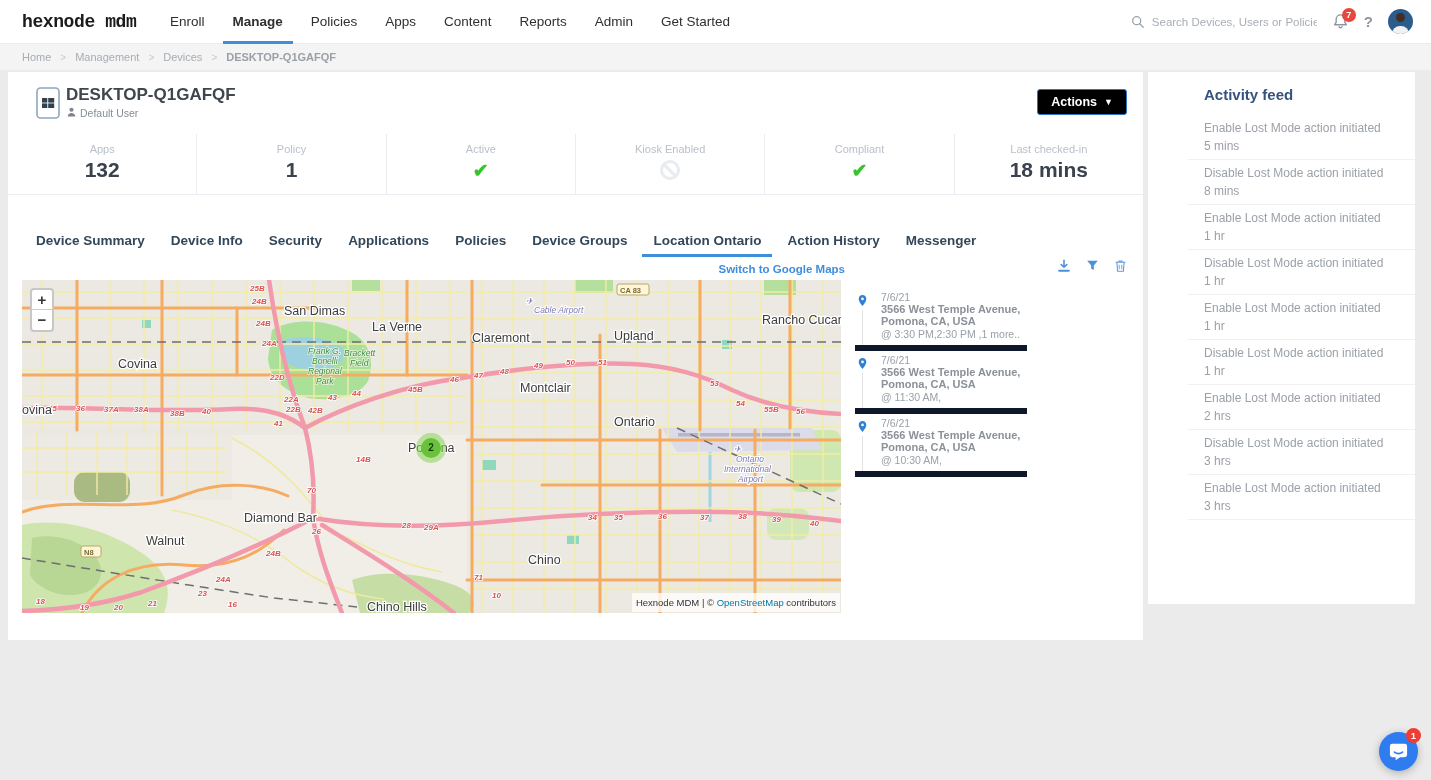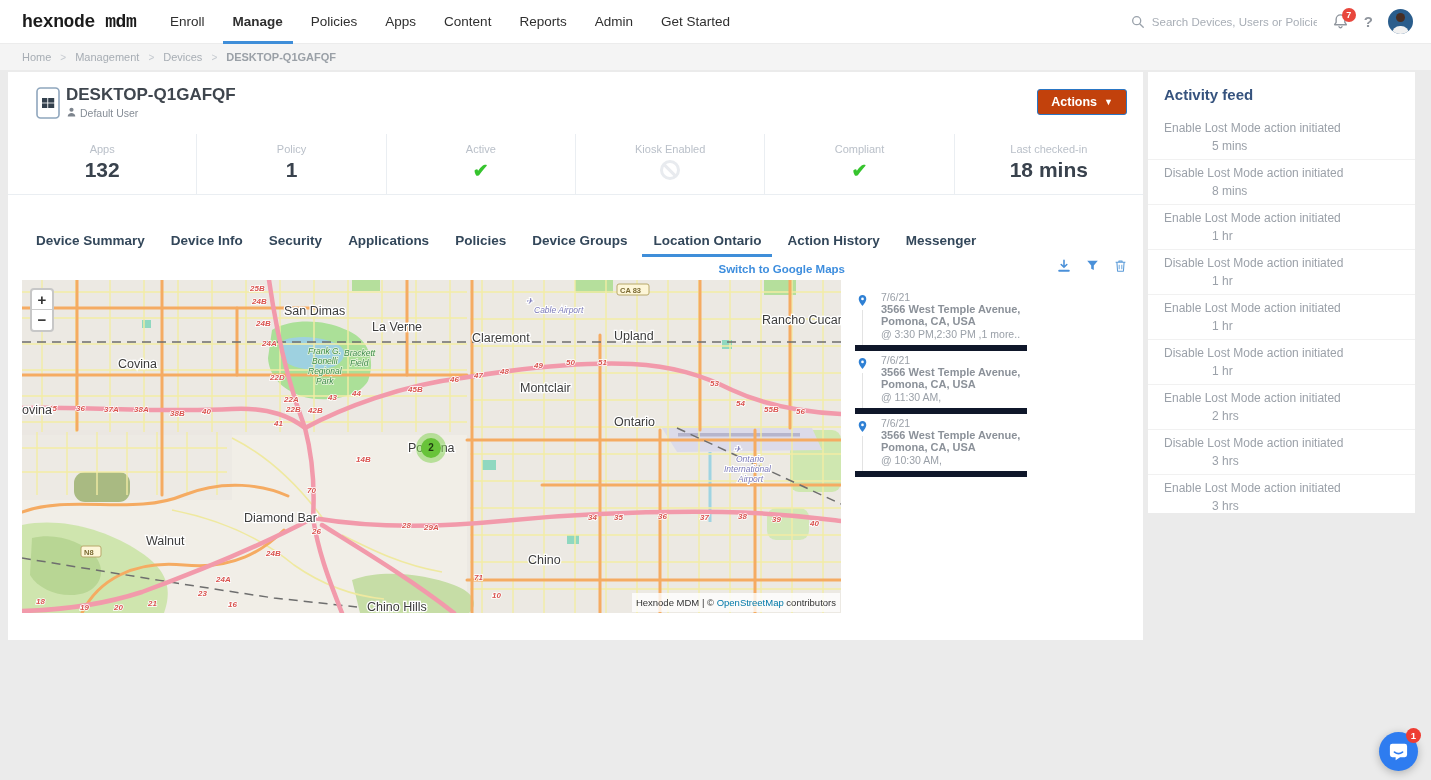--- a/index.html
+++ b/index.html
@@ -36,30 +36,30 @@
   
   .breadcrumb { height:26px; background:#f4f4f4; display:flex; align-items:center;
     padding-left:22px; gap:9px; font-size:11px; }
   .crumb { color:#a7adb4; cursor:pointer; }
   .crumb.current { font-weight:700; color:#9aa0a7; cursor:default; }
   .sep { color:#c4c9cf; font-size:10px; }
 
   
   .page { position:relative; width:1431px; height:710px; background:#ebebeb; }
   .main-card { position:absolute; left:8px; top:2px; width:1135px; height:568px; background:#fff; }
-  .activity-card { position:absolute; left:1148px; top:2px; width:267px; height:441px;
-    background:#fff; overflow:hidden; }
+  .activity-card { position:absolute; left:1148px; top:2px; width:267px; height:532px;
+    background:#fff; overflow:hidden;padding-left:40px; }
 
   
   .dev-header { position:relative; height:62px; }
   .dev-icon { position:absolute; left:28px; top:15px; }
   .dev-title { position:absolute; left:58px; top:13px; font-size:17px; font-weight:600; color:#3f464e; }
   .dev-user { position:absolute; left:59px; top:35px; font-size:10.5px; color:#868d96;
     display:flex; align-items:flex-start; gap:4px; }
-  .actions-btn { position:absolute; right:16px; top:17px; height:26px; background:#c2410c;
+  .actions-btn { position:absolute; right:16px; top:17px; height:26px; background:#000000;
     border:1px solid #2a76c4; border-radius:3px; color:#fff; font-size:12.5px; font-weight:600;
     padding:0 13px; display:flex; align-items:center; gap:7px; cursor:pointer; }
   .caret { font-size:9px; line-height:1; }
 
   
   .stats-row { display:flex; height:61px; border-bottom:1px solid #eaeef2; }
   .stat-cell { flex:1; text-align:center; padding-top:9px; border-left:1px solid #eaeef2; }
   .stat-cell:first-child { border-left:none; }
   .stat-label { font-size:11px; color:#bac0c9; }
   .stat-value { font-size:21px; font-weight:700; color:#39424d; margin-top:3px; }
@@ -112,21 +112,21 @@
   .loc-entry::before { content:''; position:absolute; left:7px; top:22px; bottom:0; width:1px; background:#e3e3e3; }
   .pin { position:absolute; left:1px; top:4px; width:13px; height:17px; z-index:1; }
   .loc-date { font-size:10.5px; color:#9aa0a8; line-height:12px; }
   .loc-addr { font-size:11px; font-weight:700; color:#8b9199; line-height:12px; width:152px; }
   .loc-time { font-size:10.5px; color:#9aa0a8; line-height:12px; margin-top:1px; }
 
   
   .feed-title { font-size:15px; font-weight:600; color:#36537e; padding:14px 16px 12px; }
   .feed-item { padding:6px 16px 5px; border-bottom:1px solid #f1f1f1; }
   .feed-text { font-size:12px; color:#9ba1a9; line-height:15px; }
-  .feed-time { font-size:12px; color:#9ba1a9; line-height:15px; margin-top:3px;margin-left:48px; }
+  .feed-time { font-size:12px; color:#9ba1a9; line-height:15px; margin-top:3px; }
 
   
   .chat { position:fixed; right:13px; bottom:9px; width:39px; height:39px; border-radius:50%;
     background:#2e7cf0; display:flex; align-items:center; justify-content:center;
     cursor:pointer; box-shadow:0 2px 8px rgba(0,0,0,0.25); z-index:10; }
   .chat-badge { position:absolute; top:-4px; right:-3px; min-width:15px; height:15px;
     border-radius:8px; background:#ee3d33; color:#fff; font-size:9.5px; line-height:15px;
     text-align:center; font-weight:700; padding:0 2px; }
 </style>
 </head>

